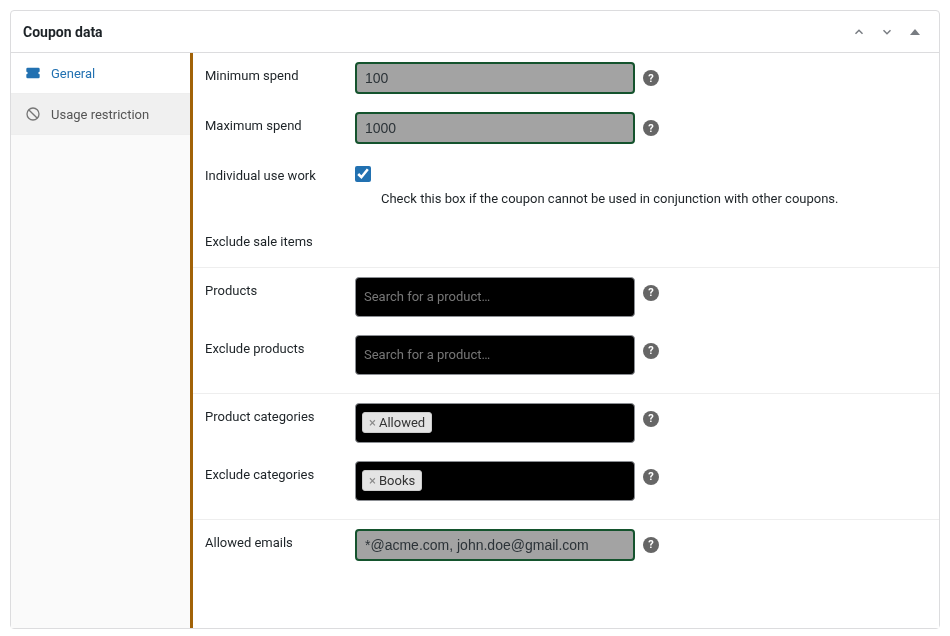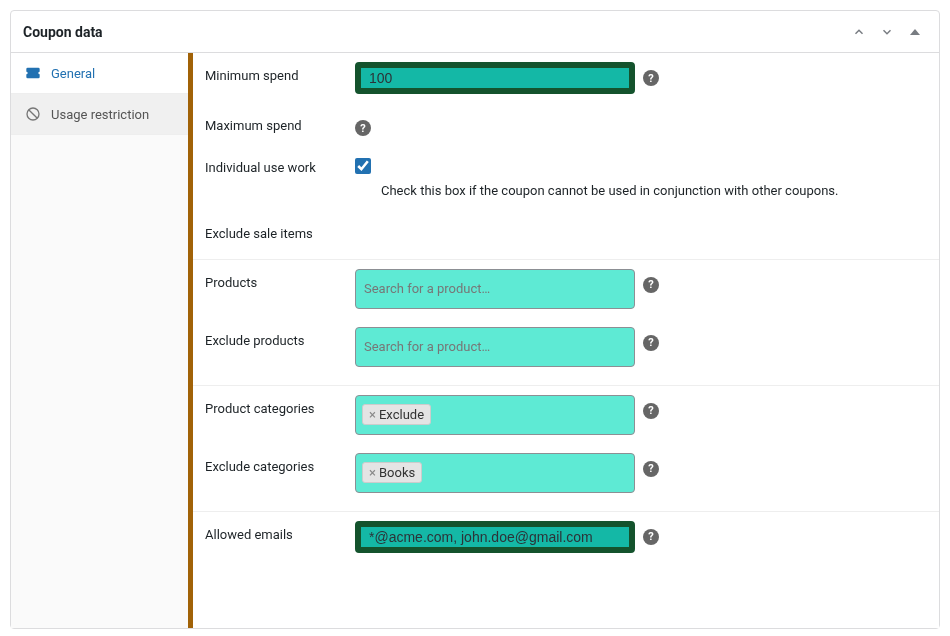--- a/index.html
+++ b/index.html
@@ -49,21 +49,21 @@
     border-radius: 2px;
     padding:0;
   }
   .panel-wrap {
     display: flex;
     min-height: 575px;
   }
   .tabs {
     width: 182px;
     flex-shrink: 0;
-    border-right: 5px solid #a16207;
+    border-right: 3px solid #a16207;
     background: #fafafa;
     padding: 0;
   }
   .tab {
     display: flex;
     align-items: center;
     gap: 10px;
     padding: 12px 14px;
     font-size: 13px;
     color: #2271b1;
@@ -111,23 +111,23 @@
     align-items: flex-start;
     gap: 8px;
     max-width: 560px;
   }
   .wide-input, .select2 {
     width: 280px;
   }
   input[type=text] {
     padding: 6px 8px;
     font-size: 14px;
-    border: 6px solid #14532d;
+    border: 2px solid #14532d;
     border-radius: 4px;
-    background: #14b8a6;
+    background: #a3a3a3;
     color: #2c3338;
     line-height: 1.4;
     height: 32px;
   }
   input[type=text]::placeholder { color: #888; }
   .help-tip {
     width: 16px;
     height: 16px;
     border-radius: 50%;
     background: #666;
@@ -164,21 +164,21 @@
   .select2 {
     border: 1px solid #8c8f94;
     border-radius: 4px;
     min-height: 40px;
     padding: 4px 6px;
     font-size: 13px;
     display: flex;
     align-items: center;
     flex-wrap: wrap;
     gap: 4px;
-    background:#5eead4;
+    background:#000000;
   }
   .select2 .placeholder { color: #777; padding: 4px 2px; }
   .tag {
     background: #e4e4e4;
     border: 1px solid #ccc;
     border-radius: 3px;
     padding: 2px 6px;
     display: flex;
     align-items: center;
     gap: 2px;
@@ -246,20 +246,21 @@
         <div class="form-field">
           <label>Minimum spend</label>
           <div class="control-wrap">
             <input type="text" class="wide-input" value="100" style="">
             <span class="help-tip">?</span>
           </div>
         </div>
         <div class="form-field">
           <label>Maximum spend</label>
           <div class="control-wrap">
+            <input type="text" class="wide-input" value="1000" style="">
             <span class="help-tip">?</span>
           </div>
         </div>
         <div class="form-field">
           <label>Individual use work</label>
           <div class="checkbox-row">
             <input type="checkbox" checked="" style="">
             <span class="desc">Check this box if the coupon cannot be used in conjunction with other coupons.</span>
           </div>
         </div>
@@ -289,21 +290,21 @@
         </div>
       </div>
 
       <div class="options-group">
         <div class="form-field">
           <label>Product categories</label>
           <div class="control-wrap">
             <div class="select2">
               <span class="tag">
                 <span class="x">×</span>
-                <span>Exclude</span>
+                <span>Allowed</span>
               </span>
             </div>
             <span class="help-tip">?</span>
           </div>
         </div>
         <div class="form-field">
           <label>Exclude categories</label>
           <div class="control-wrap">
             <div class="select2">
               <span class="tag">

